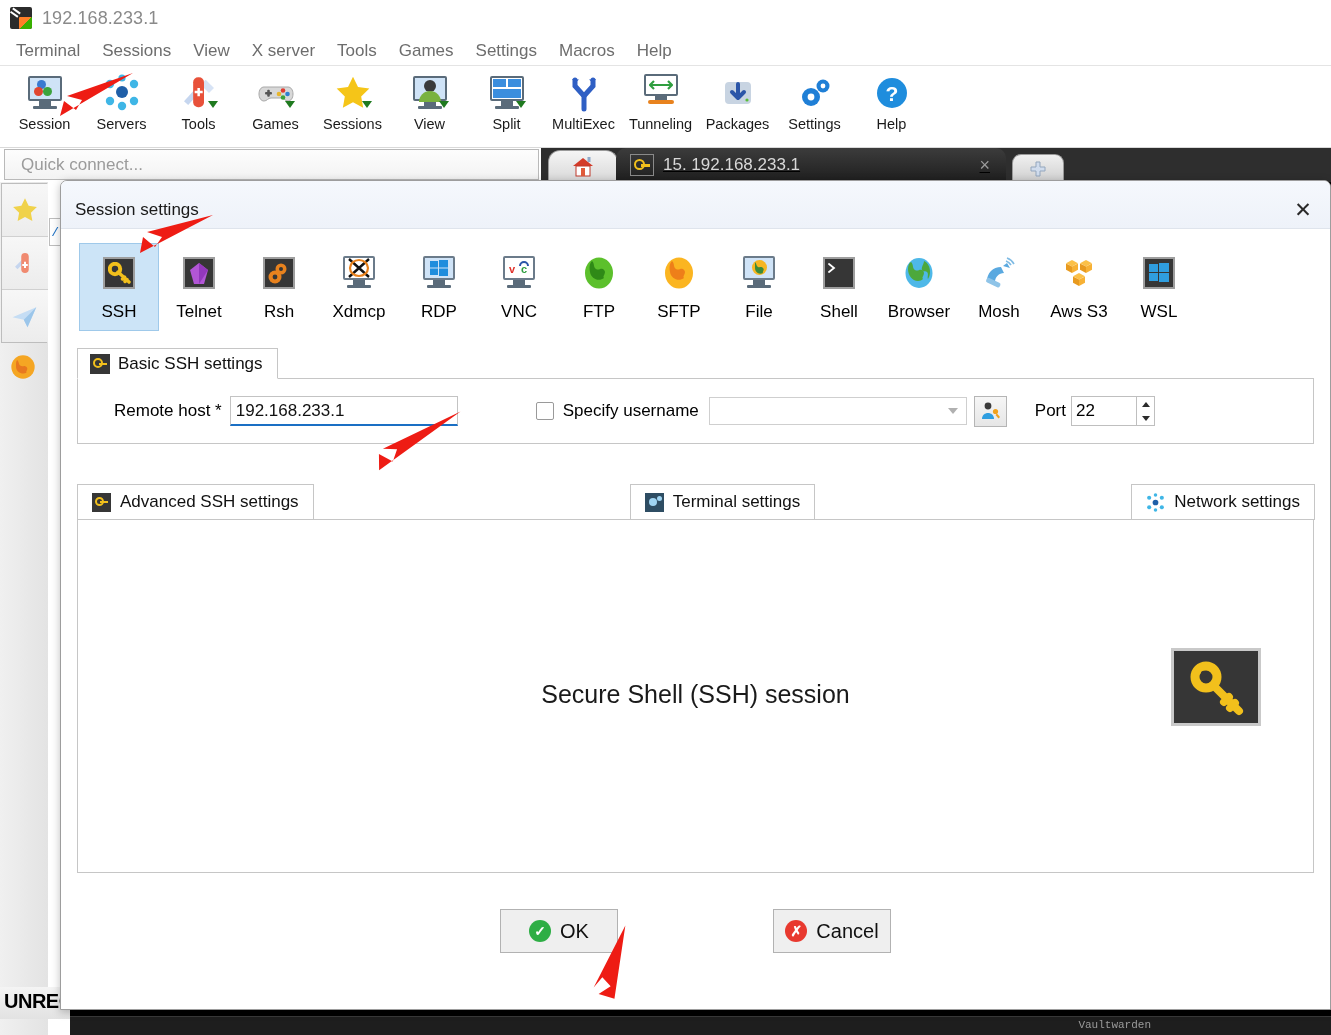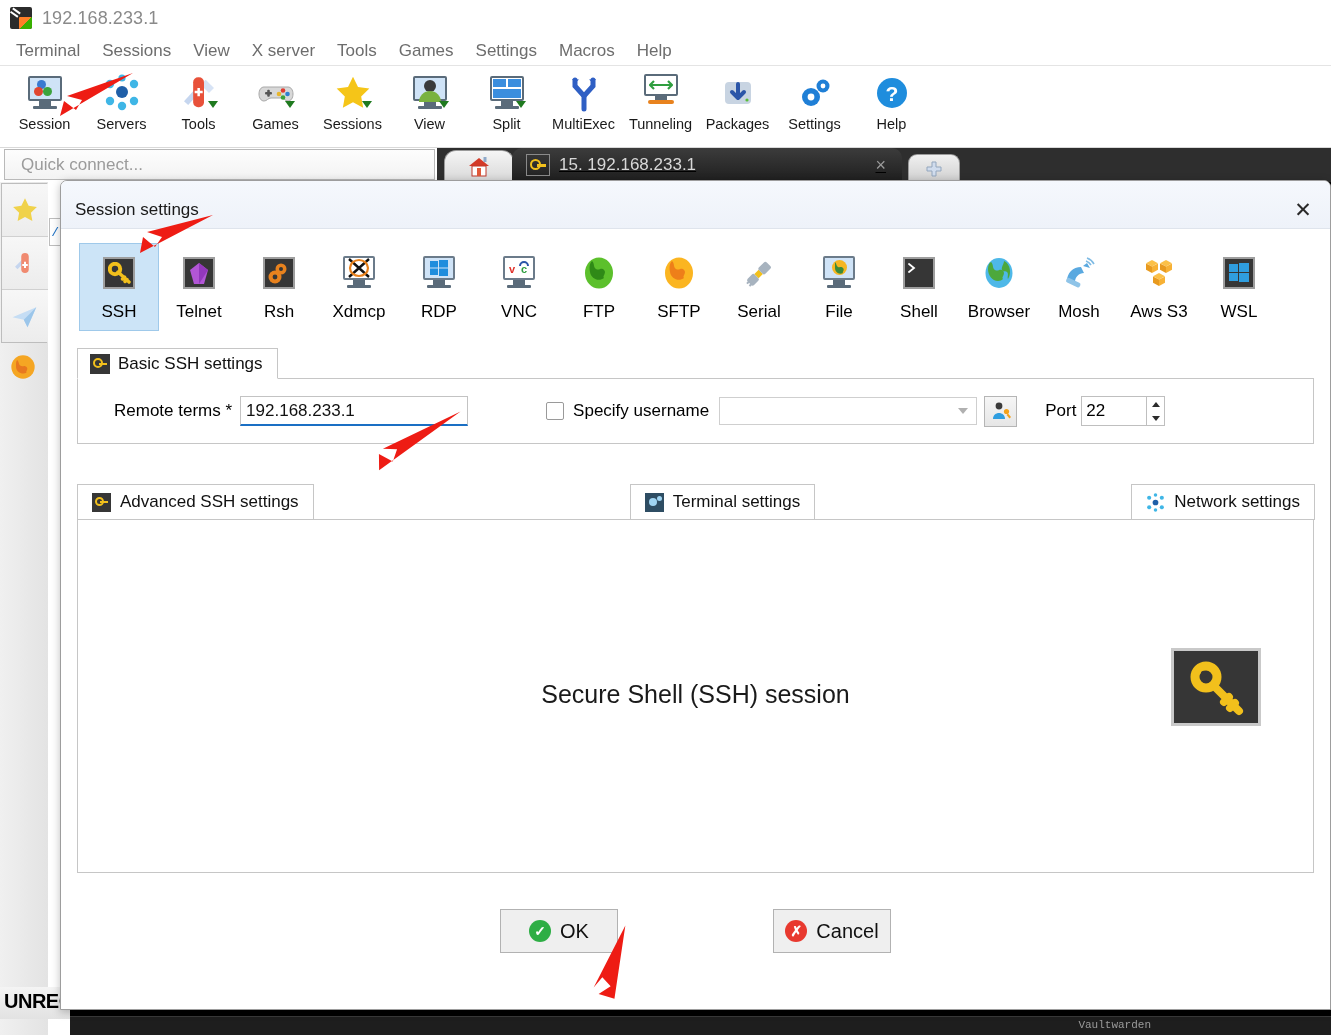--- a/index.html
+++ b/index.html
@@ -138,21 +138,21 @@
   }
 
   
   .qc-row {
     height: 34px;
     display: flex;
     align-items: stretch;
     background: #ffffff;
   }
   .qc-box {
-    width: 431px;
+    width: 535px;
     margin: 1px 2px 2px 4px;
     border: 1px solid #b9b9b9;
     background: linear-gradient(#fdfdfd,#f3f3f3);
     display: flex;
     align-items: center;
     padding-left: 16px;
     font-size: 17px;
     color: #9b9b9b;
     box-sizing: border-box;
   }
@@ -877,34 +877,20 @@
         <div class="proto">
           <div class="pico">
             <svg style="position:absolute;left:5px;top:3px" width="30" height="32" viewBox="0 0 30 32">
               <ellipse cx="15" cy="16" rx="14" ry="15.5" fill="#fbb521"></ellipse>
               <path d="M8 4c3 3 1 6 4 8s5-2 8 1-2 6 0 8c-5 4-13 1-14-6-1-6 0-9 2-11z" fill="#ee7f19"></path>
             </svg>
           </div>
           <div class="plbl">SFTP</div>
         </div>
 
-        <div class="proto">
-          <div class="pico">
-            <svg style="position:absolute;left:4px;top:4px" width="32" height="31" viewBox="0 0 32 31">
-              <g transform="rotate(-45 16 15)">
-                <rect x="2" y="11" width="10" height="9" rx="2" fill="#a7b3bf"></rect>
-                <rect x="12" y="12.5" width="6" height="6" fill="#f2c01c"></rect>
-                <rect x="18" y="11" width="11" height="9" rx="2" fill="#a7b3bf"></rect>
-                <rect x="0" y="13" width="3" height="2" fill="#a7b3bf"></rect>
-                <rect x="0" y="16.5" width="3" height="2" fill="#a7b3bf"></rect>
-              </g>
-            </svg>
-          </div>
-          <div class="plbl">Serial</div>
-        </div>
 
         <div class="proto">
           <div class="pico">
             <div class="mon" style="left:4px;top:2px;width:32px;height:24px;background:#cfe3f7;border-color:#6b7b8a"></div>
             <div class="mon-stand" style="left:14px;top:26px"></div>
             <div class="mon-base" style="left:8px;top:31px"></div>
             <svg style="position:absolute;left:12px;top:5px" width="17" height="17" viewBox="0 0 17 17">
               <circle cx="8.5" cy="8.5" r="7.5" fill="#f5b623"></circle>
               <path d="M4 3c2 2 1 4 3 5s3-1 5 1-1 4 0 5c-4 2-8-1-8-5 0-3 0-5 0-6z" fill="#3a8a3a"></path>
             </svg>
@@ -979,21 +965,21 @@
       <div class="group basic-group">
         <div class="group-tab">
           <span style="display:inline-block;width:20px;height:20px;background:#363636;position:relative;">
             <span style="position:absolute;left:3px;top:4px;width:6px;height:6px;border:2.2px solid #f2c01c;border-radius:50%"></span>
             <span style="position:absolute;left:9px;top:9px;width:8px;height:2.2px;background:#f2c01c"></span>
           </span>
           <span>Basic SSH settings</span>
         </div>
 
         <div class="basic-inner">
-          <span class="lbl17">Remote terms *</span>
+          <span class="lbl17">Remote host *</span>
           <input class="host-input" type="text" value="192.168.233.1" style="">
 
           <span style="display:inline-flex;align-items:center;gap:9px;margin-left:78px;">
             <span class="chk"></span>
             <span class="lbl17">Specify username</span>
           </span>
 
           <div class="combo">
             <span class="chev"></span>
           </div>

